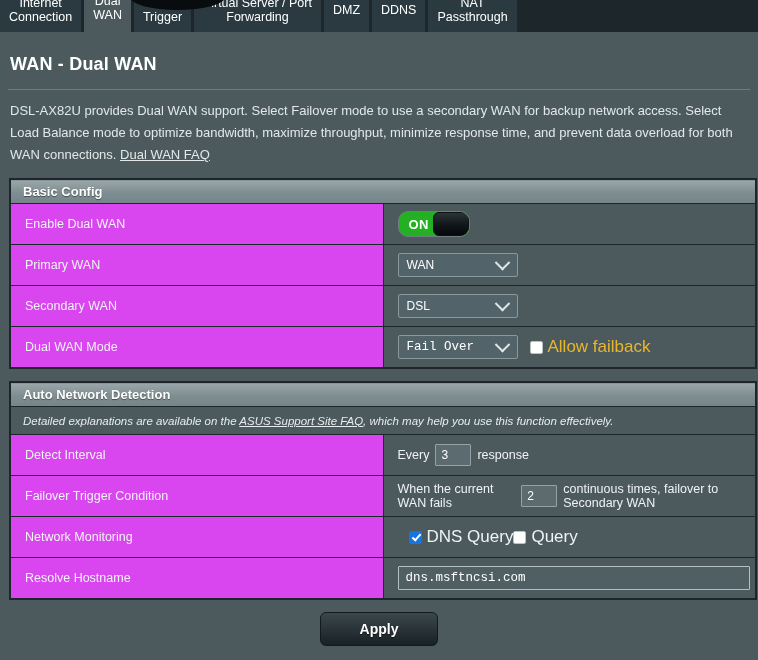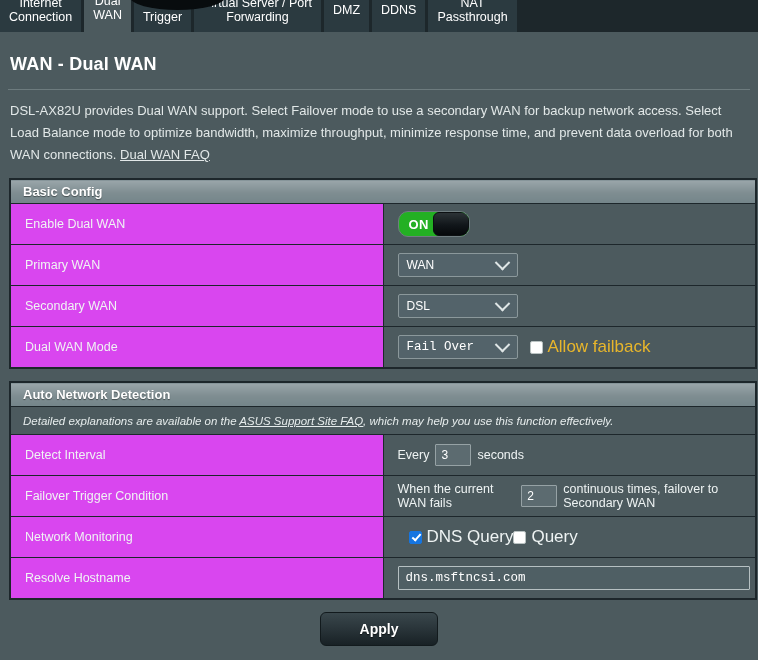--- a/index.html
+++ b/index.html
@@ -382,21 +382,21 @@
       <tr>
         <td class="sec-note" colspan="2"><span>Detailed explanations are available on the  </span><a href="#" class="faq-link">ASUS Support Site FAQ</a><span>, which may help you use this function effectively.</span></td>
       </tr>
 
       <tr>
         <td class="lbl">Detect Interval</td>
         <td class="val">
           <div class="valrow">
             <span class="inline-txt">Every</span>
             <input class="num-in" value="3" style="">
-            <span class="inline-txt">seconds</span>
+            <span class="inline-txt">response</span>
           </div>
         </td>
       </tr>
 
       <tr>
         <td class="lbl">Failover Trigger Condition</td>
         <td class="val">
           <div class="valrow">
             <span class="inline-txt">When the current WAN fails</span>
             <input class="num-in" value="2" style="">

